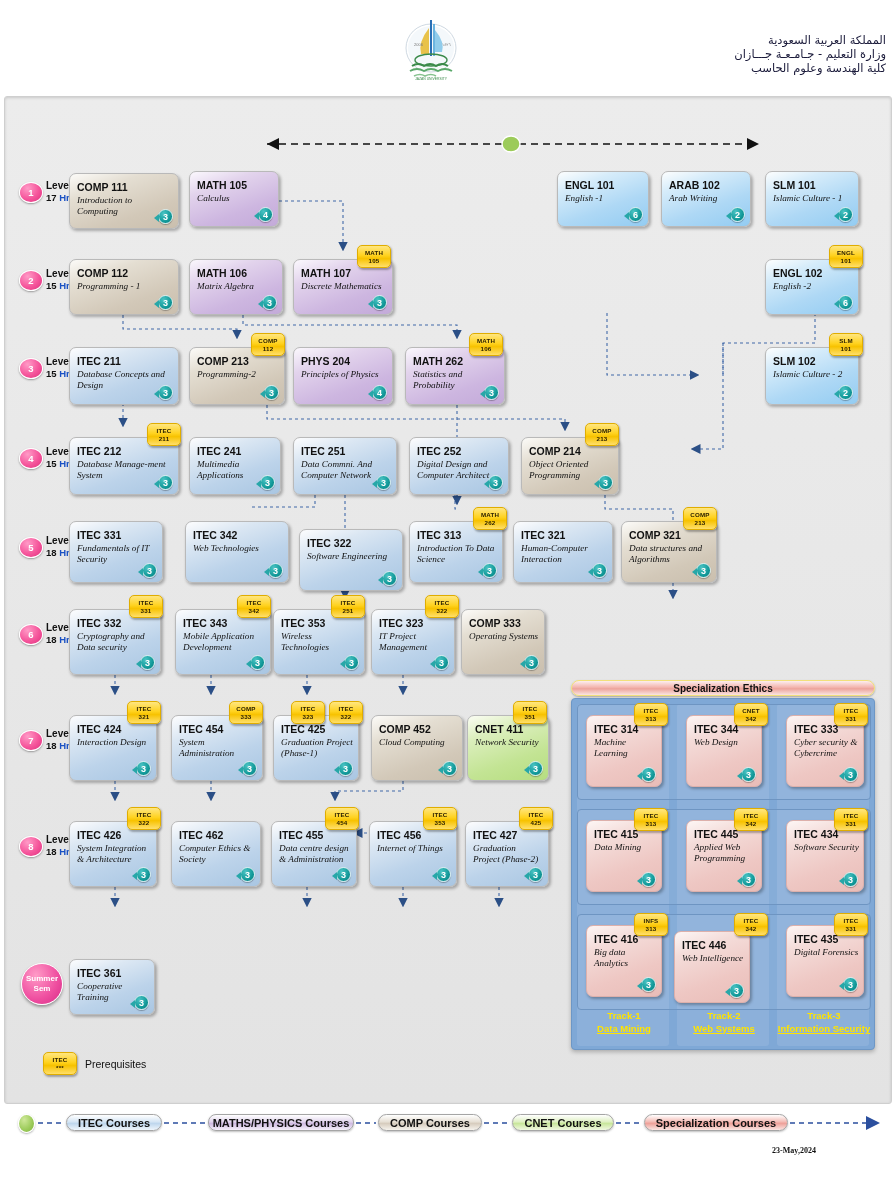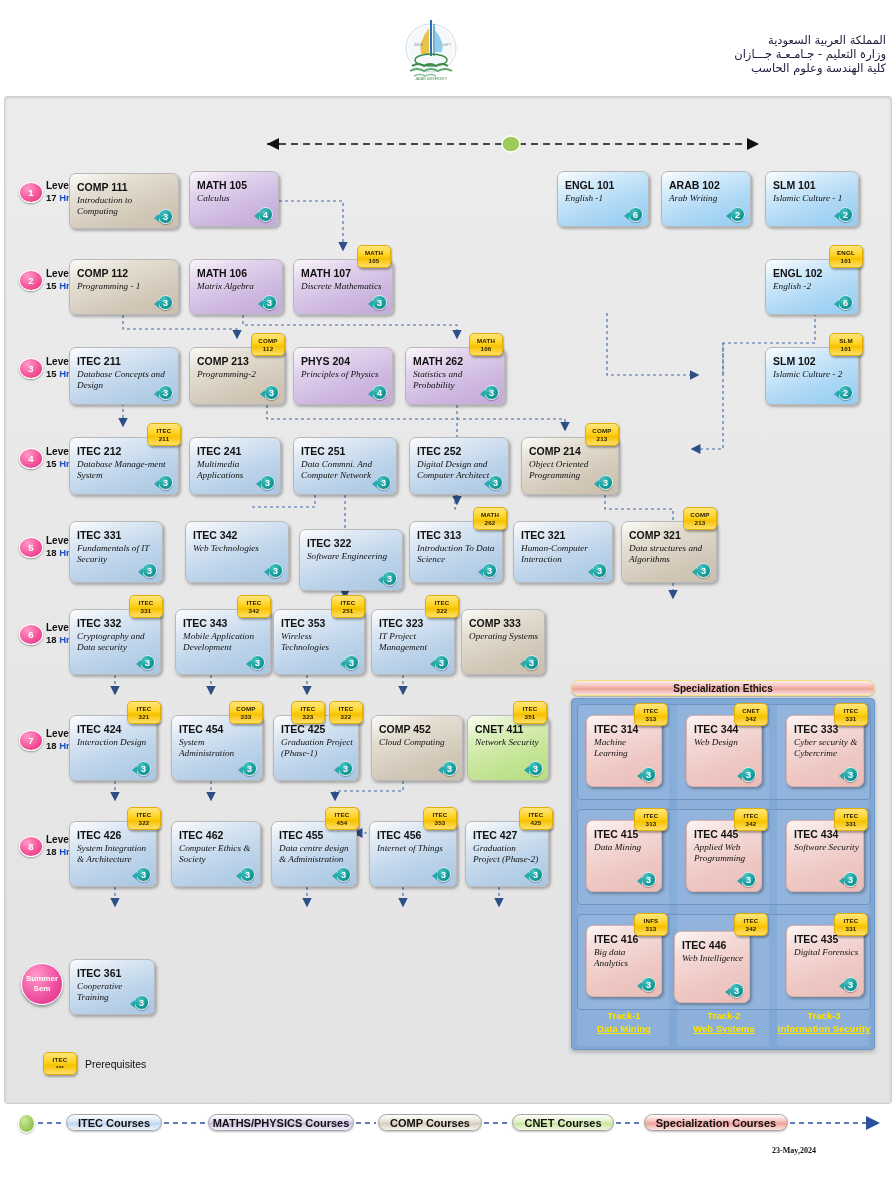--- a/index.html
+++ b/index.html
@@ -177,21 +177,21 @@
 
   
   #legendzone { position:absolute; left:4px; top:1104px; width:888px; height:92px; }
   .lpill {
     position:absolute; top:10px; height:17px; border-radius:9px;
     border:1px solid #a5a5a5; box-shadow:0 1px 2px rgba(0,0,0,.25);
     font-size:11px; font-weight:bold; color:#111;
     display:flex; align-items:center; justify-content:center; white-space:nowrap;
   }
   .lg-itec { background:linear-gradient(180deg,#ffffff 0%,#d3e4f4 48%,#bcd5ec 54%,#f0f6fc 100%); }
-  .lg-math { background:linear-gradient(180deg,#ffffff 0%,#e0d3ec 48%,#cdb8e0 54%,#f5f0fa 100%); }
+  .lg-math { background:linear-gradient(180deg,#ffffff 0%,#e0d3ec 48%,#cdb8e0 54%,#f5f0fa 100%);border-radius:8px; }
   .lg-comp { background:linear-gradient(180deg,#ffffff 0%,#e5ded2 48%,#d5cabb 54%,#f6f3ed 100%); }
   .lg-cnet { background:linear-gradient(180deg,#ffffff 0%,#ddefbf 48%,#c6e598 54%,#f1f8e2 100%); }
   .lg-spec { background:linear-gradient(180deg,#ffffff 0%,#f3b7b0 48%,#ed9e96 54%,#fbe6e3 100%); }
   .greendot {
     position:absolute; left:14px; top:10px; width:17px; height:19px; border-radius:50%;
     background:radial-gradient(ellipse at 35% 28%,#cfe89a 0%,#9ccb5a 58%,#7fb23f 100%);
     border:1px solid #fff; box-shadow:0 1px 2px rgba(0,0,0,.3);
   }
   #datestamp {
     position:absolute; left:730px; top:42px; width:120px; text-align:center;

